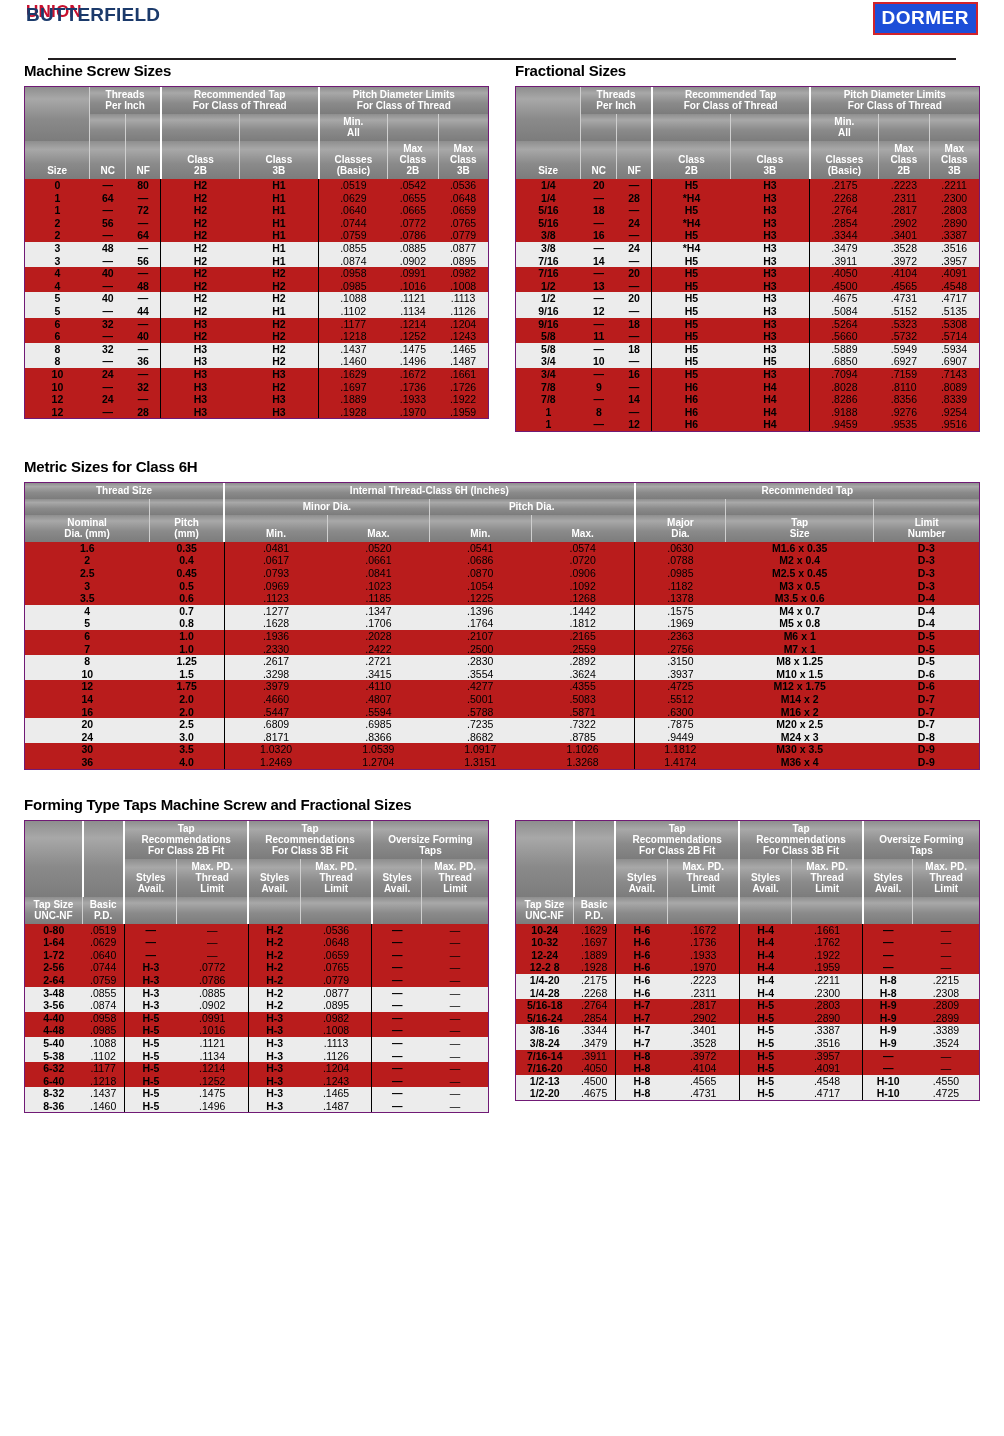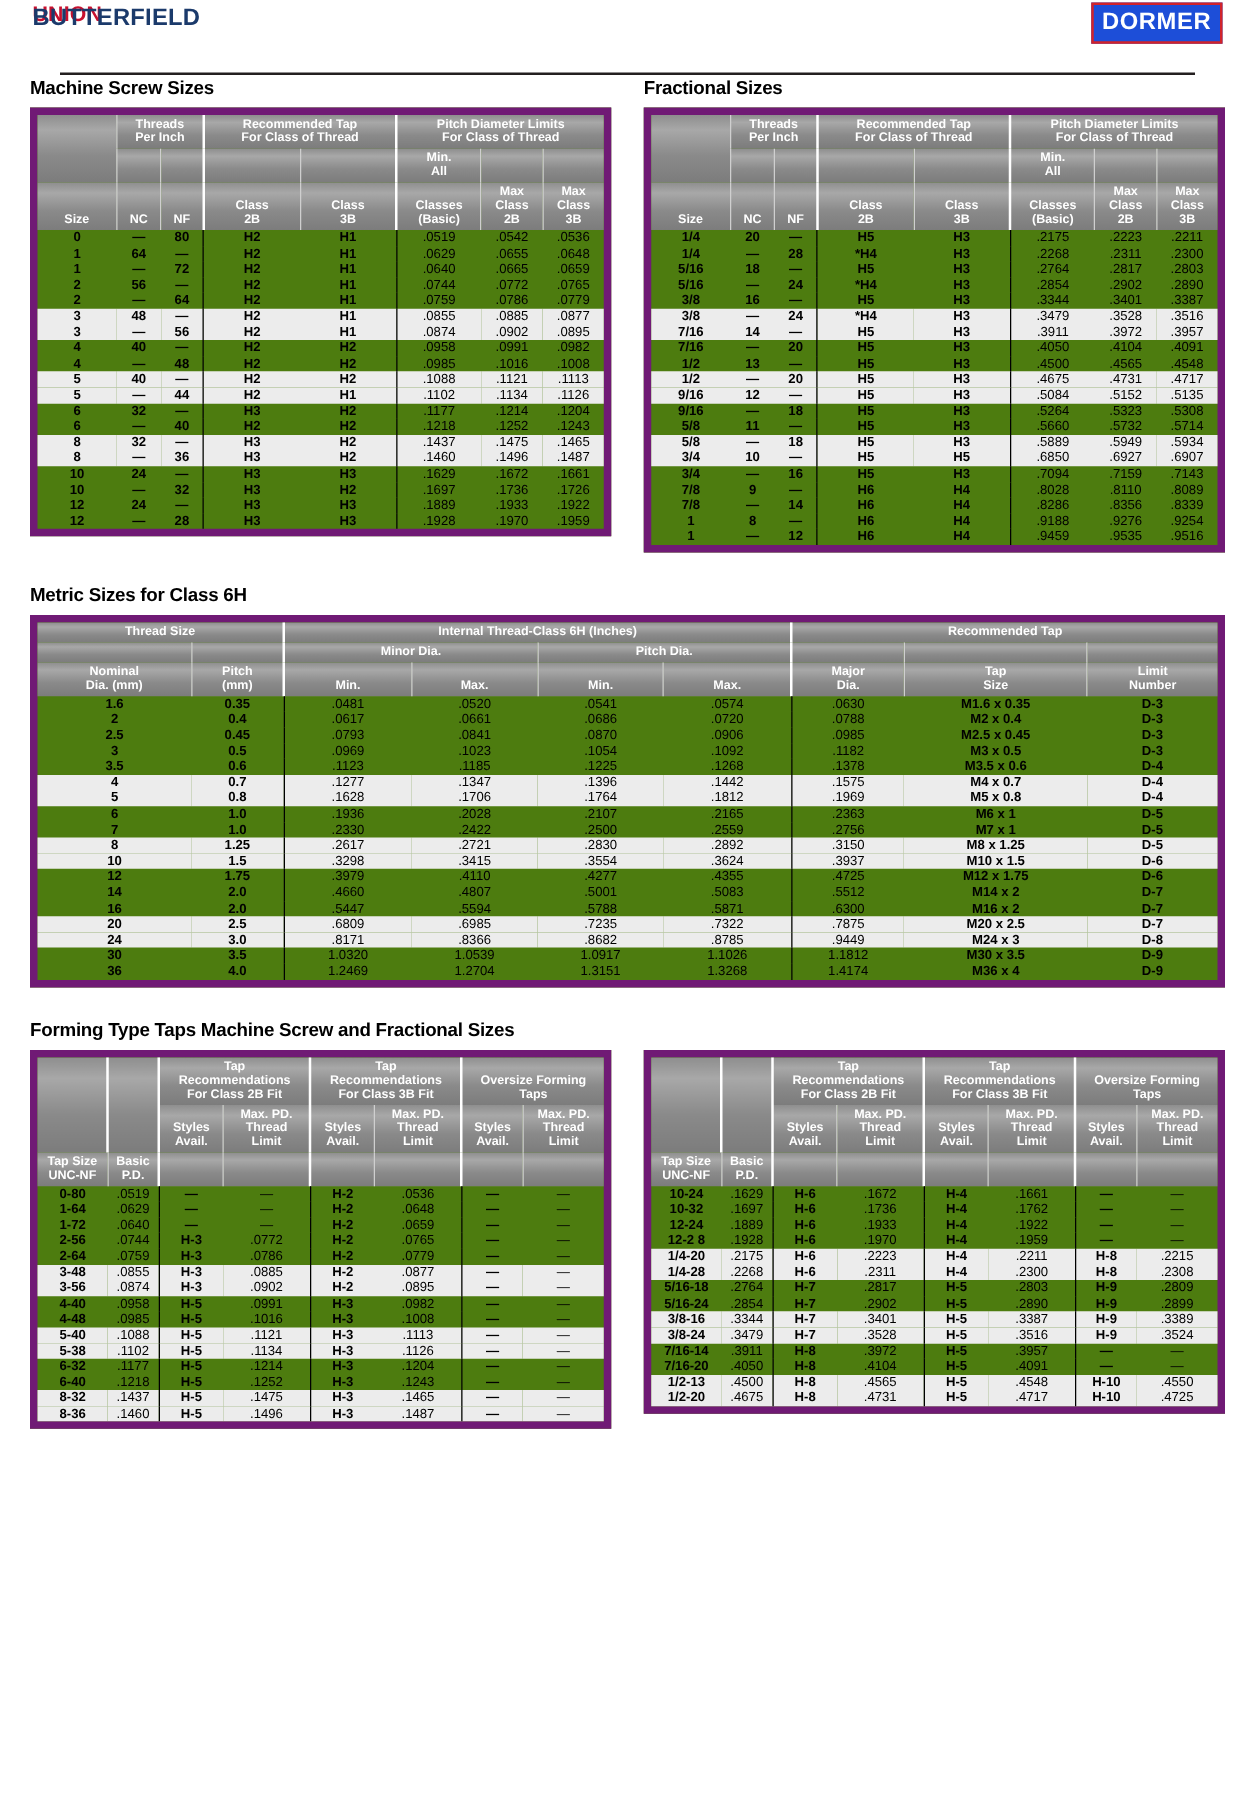--- a/index.html
+++ b/index.html
@@ -33,21 +33,21 @@
   }
   .hr { position:absolute; left: 24px; right: 24px; top: 58px; height: 2px; background: #231f20; }
 
   
   h2.sect {
     font-size: 15px; font-weight: bold; margin: 0 0 7px 0;
     letter-spacing: -0.2px;
   }
 
   
-  .tbl-wrap { border: 6px solid #701a75; background: #4d7c0f; }
+  .tbl-wrap { border: 1px solid #701a75; background: #b91c1c; }
   table.data { border-collapse: collapse; width: 100%; font-size: 10.5px; }
   table.data th, table.data td { padding: 0; }
 
   thead.hdr th {
     background: linear-gradient(180deg,#8e8e8e 0%,#a8a8a8 22%,#8a8a8a 60%,#7c7c7c 100%);
     color: #fff; font-weight: bold; font-size: 10px; line-height: 11px;
     text-align: center; vertical-align: bottom;
     border-right: 1px solid #cfcfcf;
     padding: 2px 2px 3px 2px;
   }

